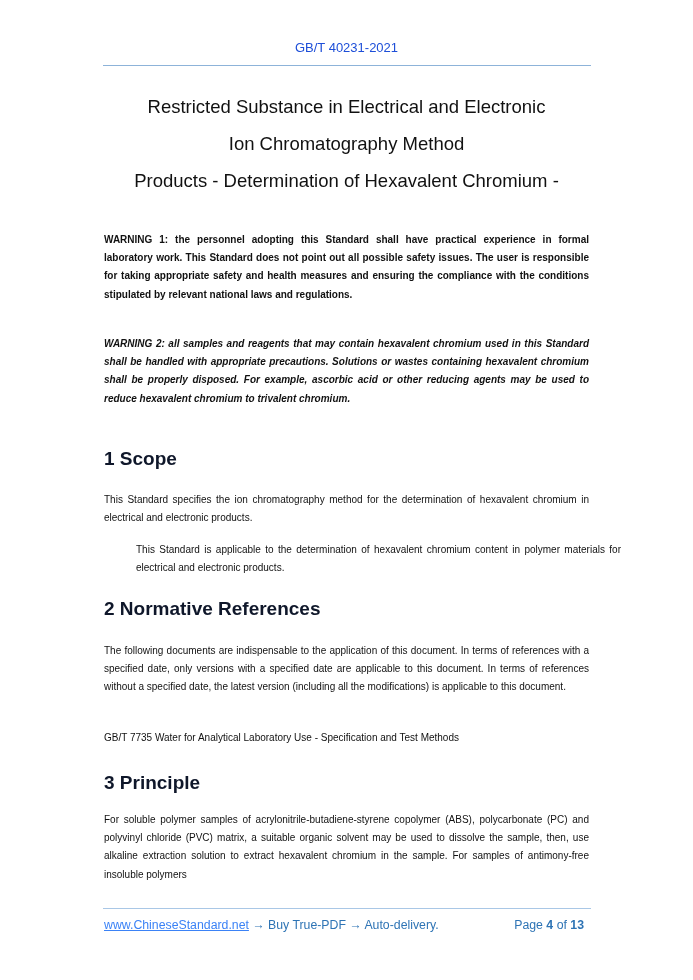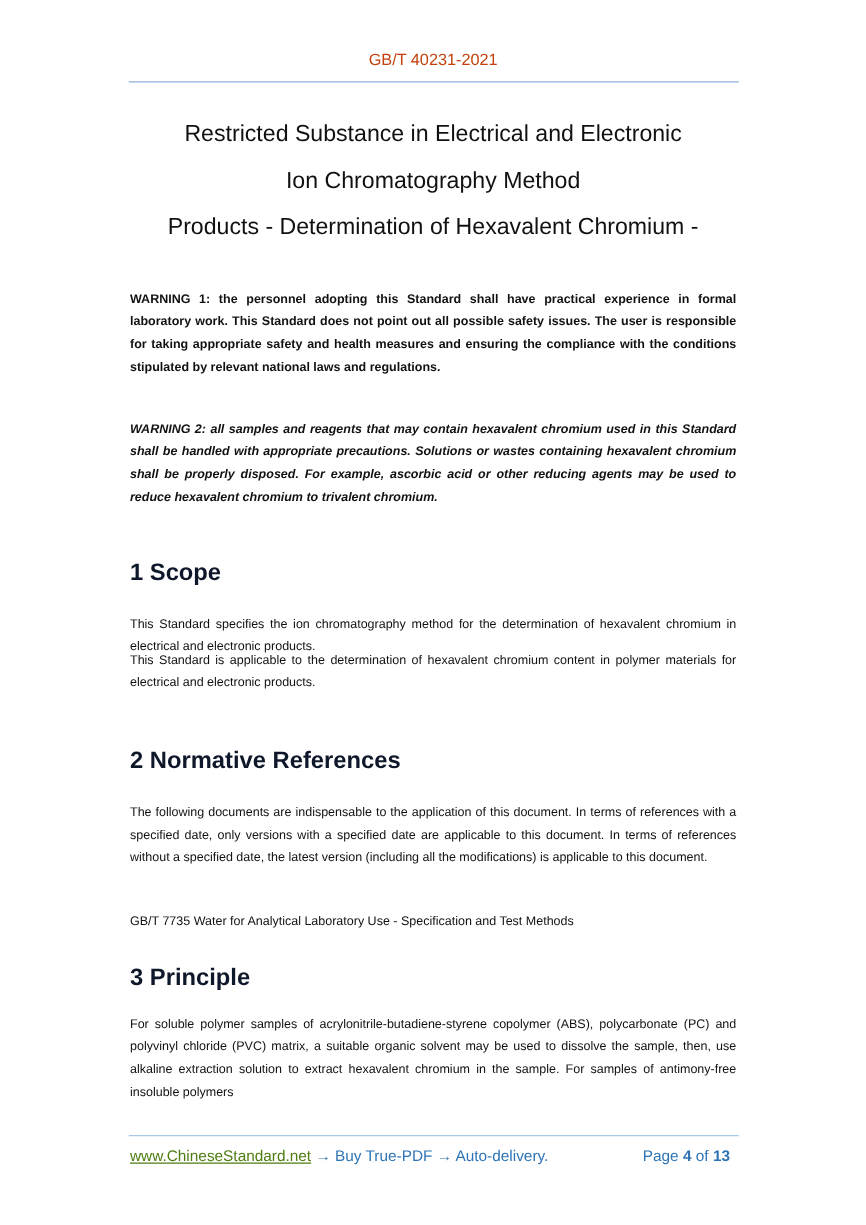--- a/index.html
+++ b/index.html
@@ -1,30 +1,30 @@
 <!DOCTYPE html>
 <html><head>
 <meta charset="utf-8">
 <style>
   html, body { margin:0; padding:0; background:#ffffff; }
   body { width:693px; height:980px; position:relative; overflow:hidden;
          font-family:"Liberation Sans", sans-serif; color:#111; }
   .page { position:absolute; left:0; top:0; width:693px; height:980px; }
   .hdr-text { position:absolute; top:40px; left:0; width:693px; text-align:center;
-              font-size:13px; color:#c2410c; }
+              font-size:13px; color:#1d4ed8; }
   .hdr-line { position:absolute; top:65px; left:103px; width:488px; height:1px; background:#8db3d9; }
   .title { position:absolute; top:88px; left:90px; width:513px; text-align:center;
            font-size:18.5px; font-weight:normal; line-height:37px; color:#111; }
   .para { position:absolute; left:104px; width:485px; font-size:10px; line-height:18.2px;
           text-align:justify; text-align-last:left; }
   .bold { font-weight:bold; }
   .h1 { position:absolute; left:104px; font-size:19px; font-weight:bold; color:#0f172a; }
   .ftr-line { position:absolute; top:908px; left:103px; width:488px; height:1px; background:#a9c7e6; }
   .ftr { position:absolute; top:918px; left:104px; width:486px; font-size:12.3px; color:#2e74b5; }
-  .ftr a { color:#4d7c0f; text-decoration:underline; }
+  .ftr a { color:#3b82f6; text-decoration:underline; }
   .ftr .right { position:absolute; right:6px; top:0; }
   .ftr b { font-weight:bold; }
 </style>
 </head>
 <body>
 
 <div class="page">
   <div class="hdr-text">GB/T 40231-2021</div>
   <div class="hdr-line"></div>
 
@@ -32,21 +32,21 @@
     <div>Restricted Substance in Electrical and Electronic</div>
     <div>Ion Chromatography Method</div>
     <div>Products - Determination of Hexavalent Chromium -</div>
   </div>
 
   <div class="para bold" style="top:231px;">WARNING 1: the personnel adopting this Standard shall have practical experience in formal laboratory work. This Standard does not point out all possible safety issues. The user is responsible for taking appropriate safety and health measures and ensuring the compliance with the conditions stipulated by relevant national laws and regulations.</div>
   <div class="para bold" style="top:335px;font-style:italic;">WARNING 2: all samples and reagents that may contain hexavalent chromium used in this Standard shall be handled with appropriate precautions. Solutions or wastes containing hexavalent chromium shall be properly disposed. For example, ascorbic acid or other reducing agents may be used to reduce hexavalent chromium to trivalent chromium.</div>
 
   <div class="h1" style="top:448px;">1 Scope</div>
   <div class="para" style="top:491px;">This Standard specifies the ion chromatography method for the determination of hexavalent chromium in electrical and electronic products.</div>
-  <div class="para" style="top:520px;">This Standard is applicable to the determination of hexavalent chromium content in polymer materials for electrical and electronic products.</div>
+  <div class="para" style="top:541px;margin-left:32px;">This Standard is applicable to the determination of hexavalent chromium content in polymer materials for electrical and electronic products.</div>
 
   <div class="h1" style="top:598px;">2 Normative References</div>
   <div class="para" style="top:642px;">The following documents are indispensable to the application of this document. In terms of references with a specified date, only versions with a specified date are applicable to this document. In terms of references without a specified date, the latest version (including all the modifications) is applicable to this document.</div>
   <div class="para" style="top:729px;">GB/T 7735 Water for Analytical Laboratory Use - Specification and Test Methods</div>
 
   <div class="h1" style="top:772px;">3 Principle</div>
   <div class="para" style="top:811px;">For soluble polymer samples of acrylonitrile-butadiene-styrene copolymer (ABS), polycarbonate (PC) and polyvinyl chloride (PVC) matrix, a suitable organic solvent may be used to dissolve the sample, then, use alkaline extraction solution to extract hexavalent chromium in the sample. For samples of antimony-free insoluble polymers</div>
 
   <div class="ftr-line"></div>
   <div class="ftr">

